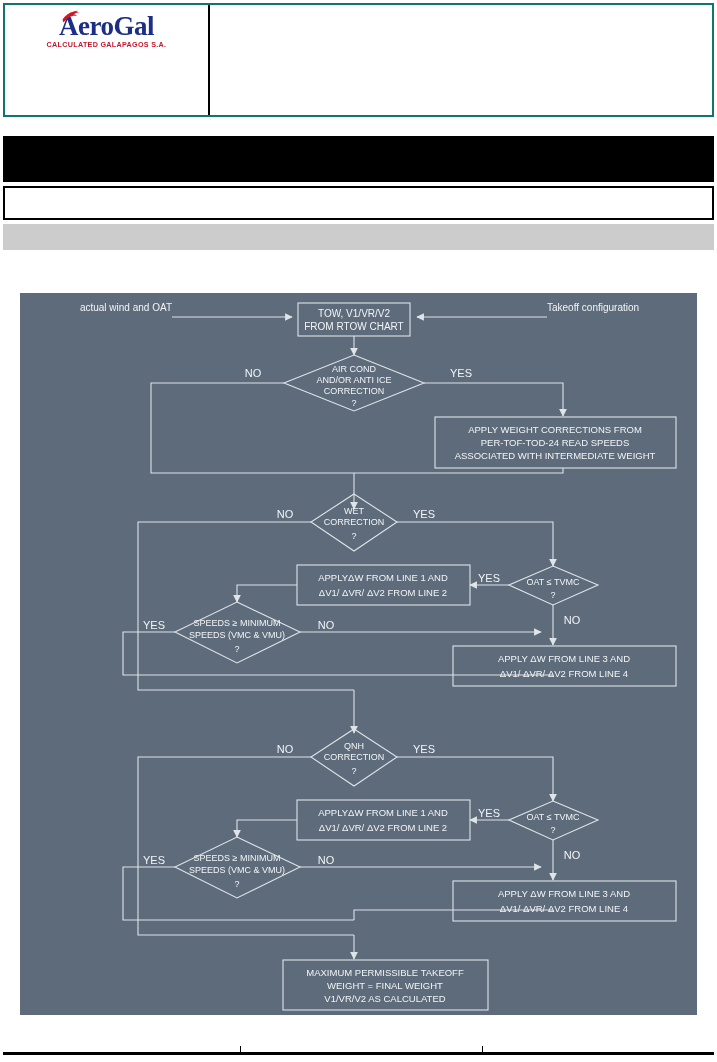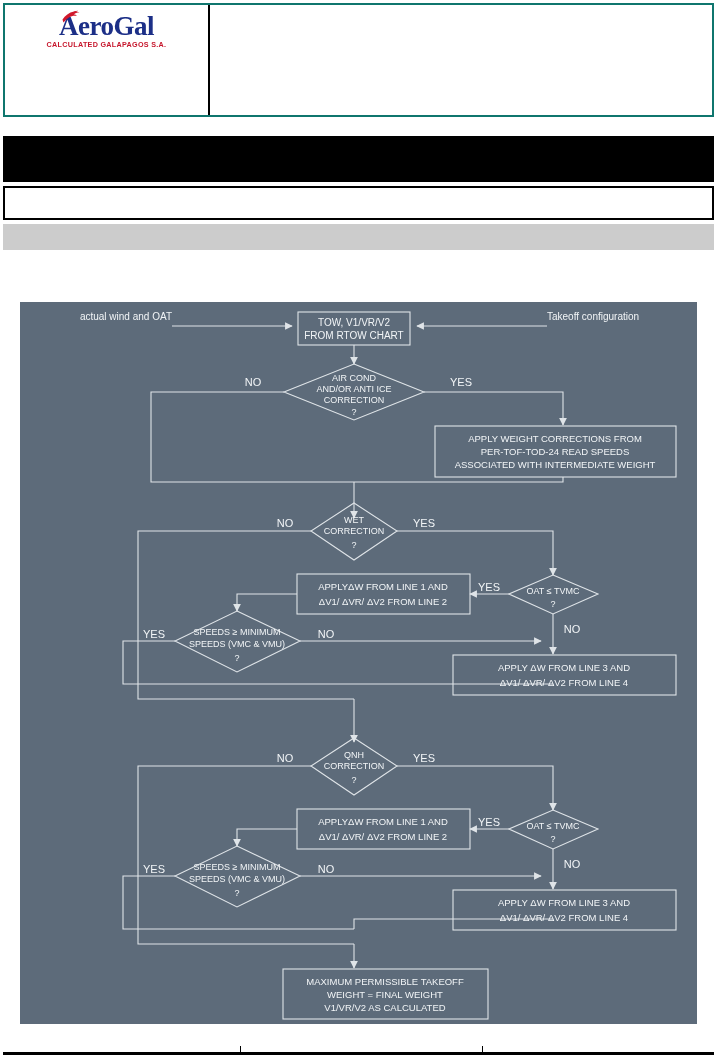--- a/index.html
+++ b/index.html
@@ -121,21 +121,21 @@
     color: #000;
     display: flex;
     align-items: center;
     padding-left: 8px;
   }
 
   
   .flow-figure {
     position: absolute;
     left: 20px;
-    top: 302px;
+    top: 293px;
     width: 677px;
     height: 722px;
   }
   .flow-figure svg {
     display: block;
   }
 
   
   .footer-rule {
     position: absolute;

